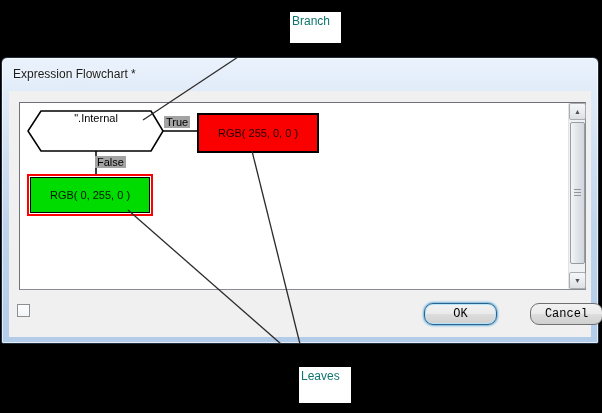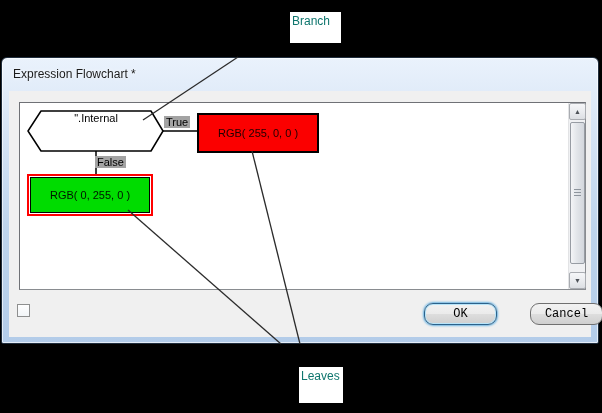--- a/index.html
+++ b/index.html
@@ -98,21 +98,21 @@
     left:422px;border-color:#2c628b;
     box-shadow:0 0 2px 1px #6db3e0, inset 0 0 0 1px #b7e4f9;
   }
   .btn-cancel{left:509px;margin-left:19px;}
   
   .callout{
     position:absolute;background:#fff;color:#0f766e;font-size:12px;
     padding:2px 0 0 2px;box-sizing:border-box;
   }
   .callout-branch{left:290px;top:12px;width:51px;height:31px;}
-  .callout-leaves{left:299px;top:367px;width:44px;height:36px;}
+  .callout-leaves{left:299px;top:367px;width:52px;height:36px;}
   .overlay{position:absolute;left:0;top:0;pointer-events:none;}
 </style>
 </head>
 <body>
 
 <div class="dialog">
 
   <div class="titlebar">
     <div class="title-text">Expression Flowchart *</div>
   </div>

